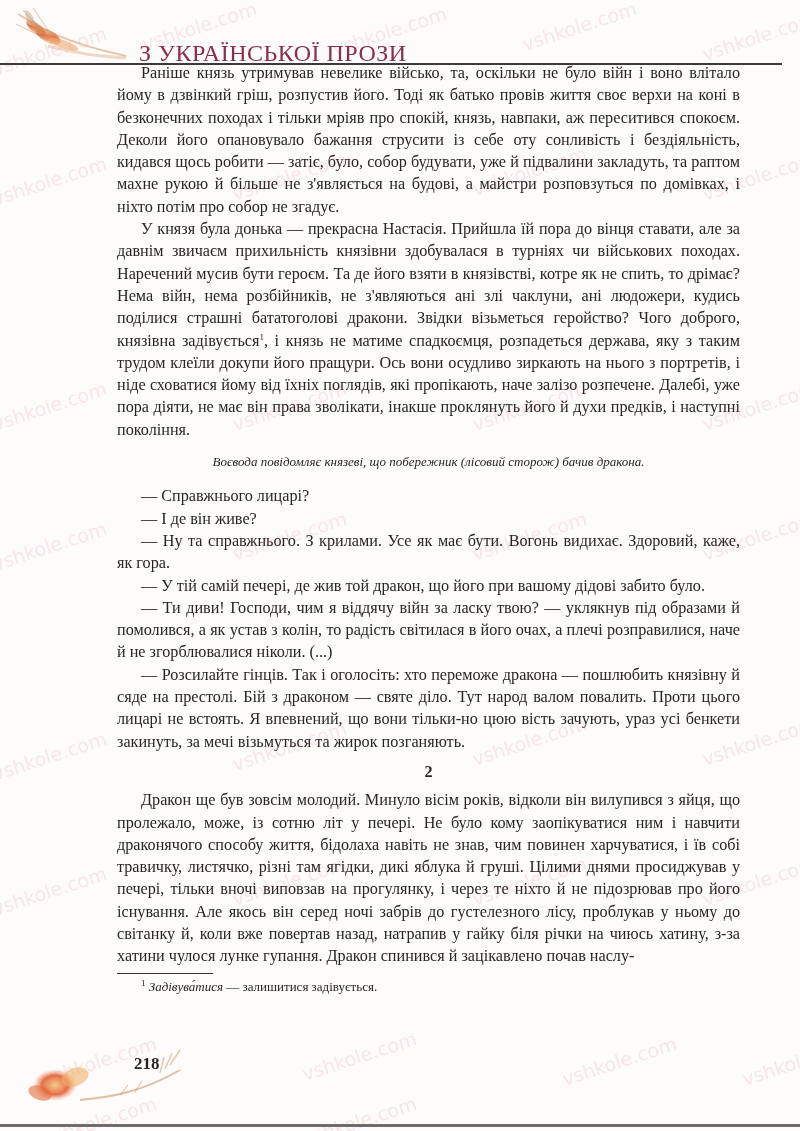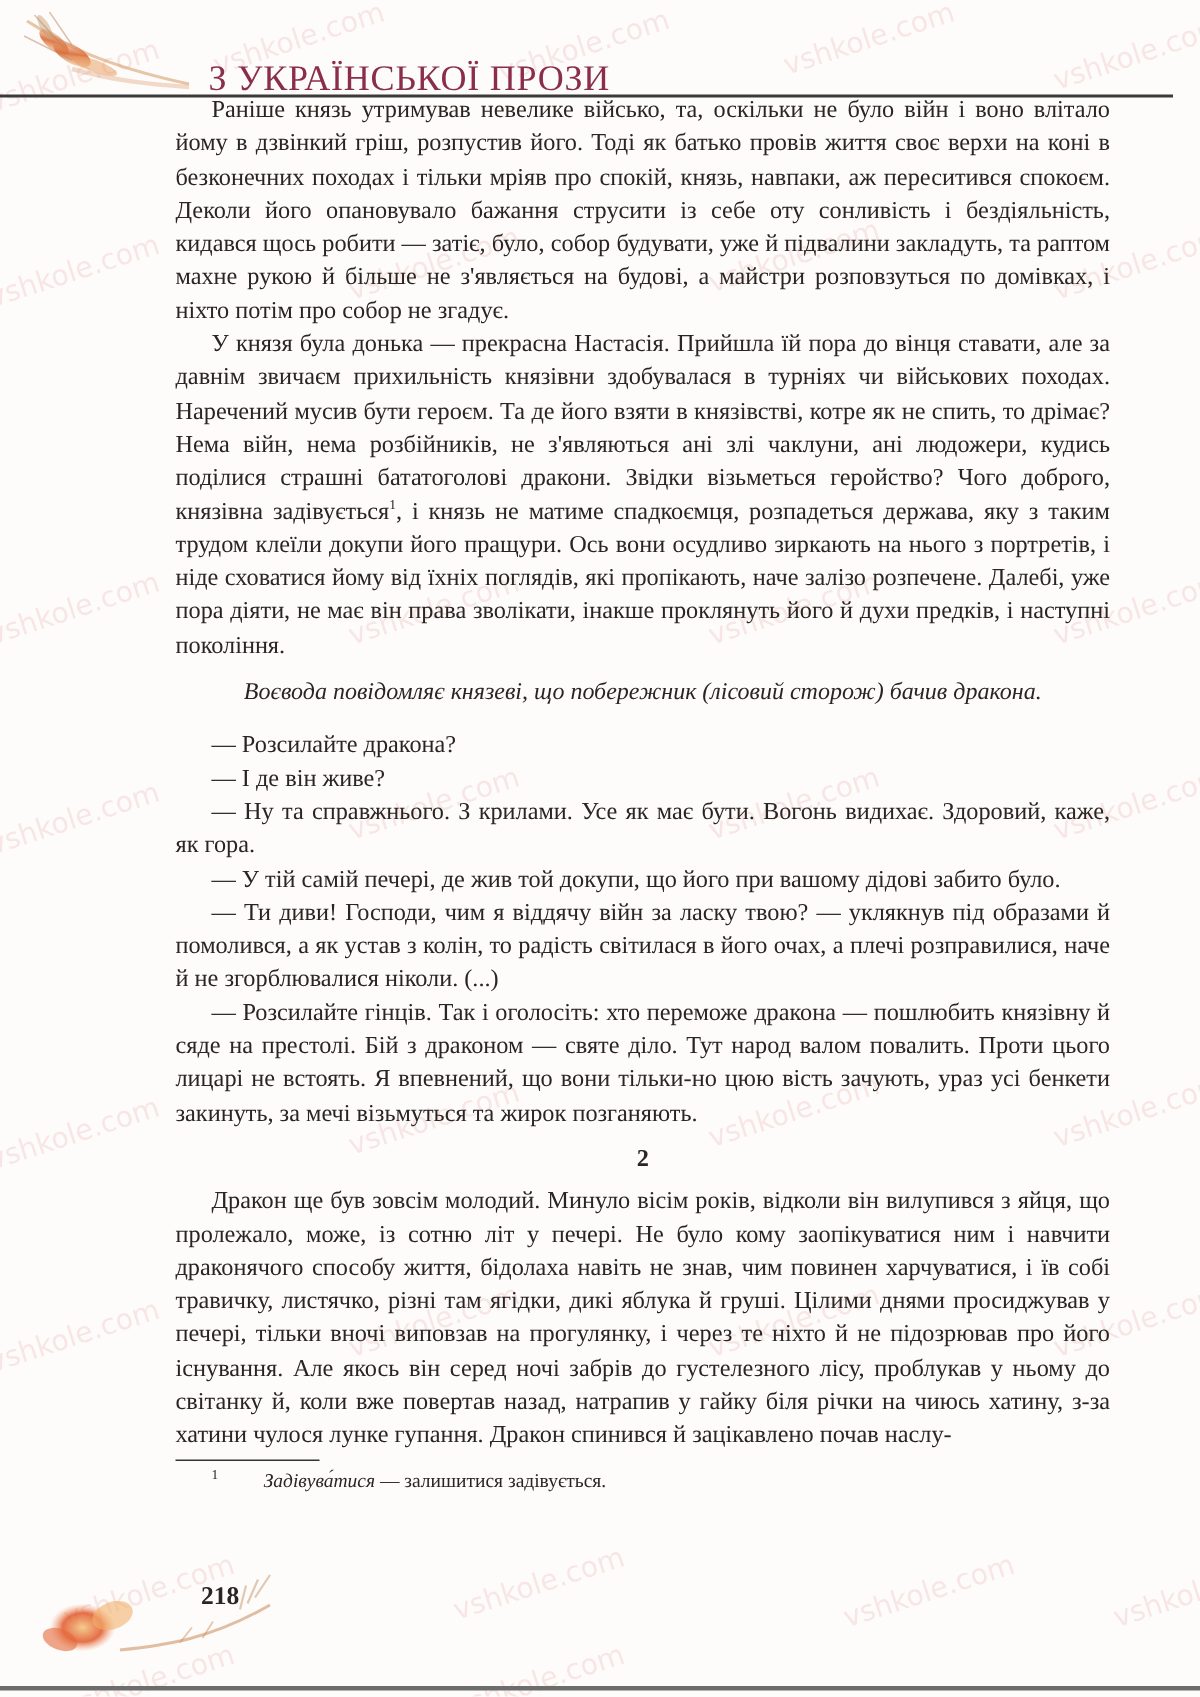--- a/index.html
+++ b/index.html
@@ -24,28 +24,28 @@
   }
   .header-rule {
     position: absolute; left: 0; top: 63px; width: 782px; height: 1.5px; background: #3a3a3a; z-index: 2;
   }
   .content {
     position: absolute; left: 117px; top: 62px; width: 623px; z-index: 2;
     font-size: 16.2px; line-height: 22.3px; text-align: justify;
   }
   .content p { margin: 0; text-indent: 24px; }
   .stage-note {
-    font-style: italic; font-size: 16px; text-align: center; text-indent: 0 !important;
+    font-style: italic; font-size: 13px; text-align: center; text-indent: 0 !important;
     margin: 10px 0 12px 0 !important;
   }
   .section-num { text-align: center; text-indent: 0 !important; font-weight: bold; margin: 8px 0 6px 0 !important; }
   sup { font-size: 9px; line-height: 0; }
   .footnote-rule { width: 96px; height: 1px; background: #333; margin: 5px 0 4px 0; }
   .footnote { font-size: 13px; line-height: 18px; text-indent: 18px; }
-  .footnote .term { font-style: italic; margin-left: 27px; }
+  .footnote .term { font-style: italic; }
   .page-number {
     position: absolute; left: 134px; top: 1054px; font-weight: bold; font-size: 17px; z-index: 2;
   }
   .footer-ornament { position: absolute; left: 20px; top: 1045px; width: 170px; height: 70px; z-index: 1; }
   .footer-rule { position: absolute; left: 0; top: 1124px; width: 800px; height: 3px; background: #6d6d6d; z-index: 2; }
 </style>
 </head>
 <body>
 
 <div class="watermarks">
@@ -98,24 +98,24 @@
   <path d="M15 4 L 35 26 M 25 2 L 40 24 M 8 18 L 40 34" stroke="#b88a66" stroke-width="1" opacity="0.5"></path>
   <path d="M40 40 C 70 48, 90 50, 118 52" stroke="#e0a27a" stroke-width="3" fill="none" opacity="0.4"></path>
 </svg>
 <div class="header-title">З УКРАЇНСЬКОЇ ПРОЗИ</div>
 <div class="header-rule"></div>
 
 <div class="content">
   <p>Раніше князь утримував невелике військо, та, оскільки не було війн і воно влітало йому в дзвінкий гріш, розпустив його. Тоді як батько провів життя своє верхи на коні в безконечних походах і тільки мріяв про спокій, князь, навпаки, аж переситився спокоєм. Деколи його опановувало бажання струсити із себе оту сонливість і бездіяльність, кидався щось робити — затіє, було, собор будувати, уже й підвалини закладуть, та раптом махне рукою й більше не з'являється на будові, а майстри розповзуться по домівках, і ніхто потім про собор не згадує.</p>
   <p><span>У князя була донька — прекрасна Настасія. Прийшла їй пора до вінця ставати, але за давнім звичаєм прихильність князівни здобувалася в турніях чи військових походах. Наречений мусив бути героєм. Та де його взяти в князівстві, котре як не спить, то дрімає? Нема війн, нема розбійників, не з'являються ані злі чаклуни, ані людожери, кудись поділися страшні бататоголові дракони. Звідки візьметься геройство? Чого доброго, князівна задівується</span><sup>1</sup>, <span>і князь не матиме спадкоємця, розпадеться держава, яку з таким трудом клеїли докупи його пращури. Ось вони осудливо зиркають на нього з портретів, і ніде сховатися йому від їхніх поглядів, які пропікають, наче залізо розпечене. Далебі, уже пора діяти, не має він права зволікати, інакше проклянуть його й духи предків, і наступні покоління.</span></p>
   <p class="stage-note">Воєвода повідомляє князеві, що побережник (лісовий сторож) бачив дракона.</p>
-  <p>— Розсилайте дракона?</p>
+  <p>— Справжнього лицарі?</p>
   <p>— І де він живе?</p>
   <p>— Ну та справжнього. З крилами. Усе як має бути. Вогонь видихає. Здоровий, каже, як гора.</p>
-  <p>— У тій самій печері, де жив той докупи, що його при вашому дідові забито було.</p>
+  <p>— У тій самій печері, де жив той дракон, що його при вашому дідові забито було.</p>
   <p>— Ти диви! Господи, чим я віддячу війн за ласку твою? — уклякнув під образами й помолився, а як устав з колін, то радість світилася в його очах, а плечі розправилися, наче й не згорблювалися ніколи. (...)</p>
   <p>— Розсилайте гінців. Так і оголосіть: хто переможе дракона — пошлюбить князівну й сяде на престолі. Бій з драконом — святе діло. Тут народ валом повалить. Проти цього лицарі не встоять. Я впевнений, що вони тільки-но цюю вість зачують, ураз усі бенкети закинуть, за мечі візьмуться та жирок позганяють.</p>
   <p class="section-num">2</p>
   <p>Дракон ще був зовсім молодий. Минуло вісім років, відколи він вилупився з яйця, що пролежало, може, із сотню літ у печері. Не було кому заопікуватися ним і навчити драконячого способу життя, бідолаха навіть не знав, чим повинен харчуватися, і їв собі травичку, листячко, різні там ягідки, дикі яблука й груші. Цілими днями просиджував у печері, тільки вночі виповзав на прогулянку, і через те ніхто й не підозрював про його існування. Але якось він серед ночі забрів до густелезного лісу, проблукав у ньому до світанку й, коли вже повертав назад, натрапив у гайку біля річки на чиюсь хатину, з-за хатини чулося лунке гупання. Дракон спинився й зацікавлено почав наслу-</p>
   <div class="footnote-rule"></div>
   <p class="footnote"><sup>1</sup> <span class="term">Задівува́тися</span><span> — залишитися задівується.</span></p>
 </div>
 
 <svg class="footer-ornament" viewBox="0 0 170 70">
   <defs>

